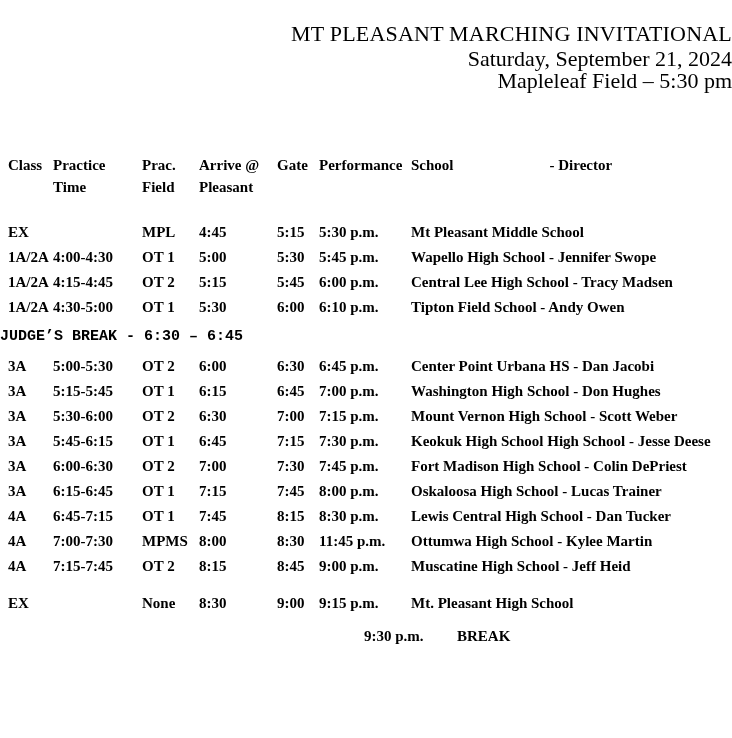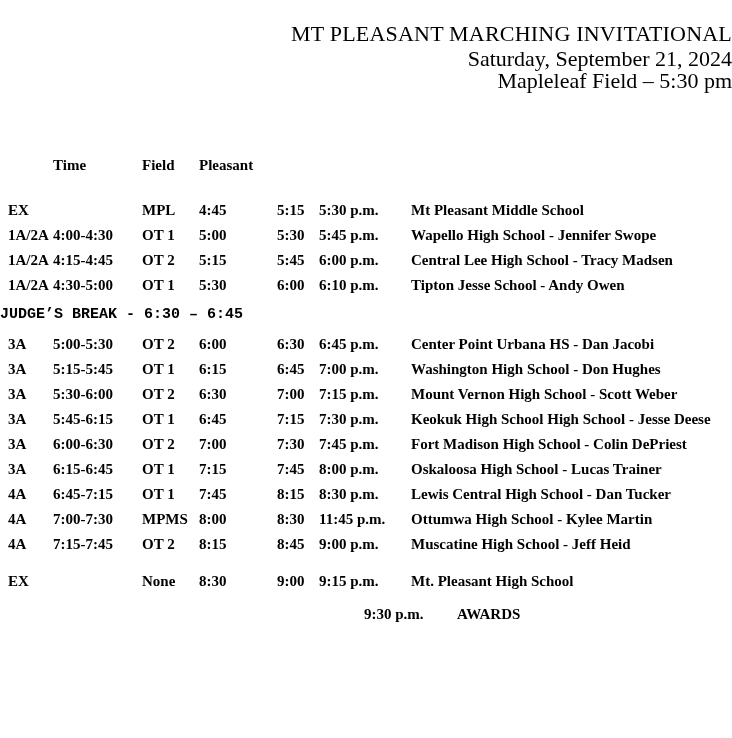--- a/index.html
+++ b/index.html
@@ -85,20 +85,31 @@
 <body>
 
 <div class="doc-header">
   <div class="doc-title">MT PLEASANT MARCHING INVITATIONAL</div>
   <div class="doc-subtitle">Saturday, September 21, 2024</div>
   <div class="doc-subtitle">Mapleleaf Field – 5:30 pm</div>
 </div>
 
 <table class="schedule">
   <thead>
+    <tr class="hdr-row-1">
+      <td class="col-class">Class</td>
+      <td class="col-practice">Practice</td>
+      <td class="col-field">Prac.</td>
+      <td class="col-arrive">Arrive @</td>
+      <td class="col-gate">Gate</td>
+      <td class="col-perf">Performance</td>
+      <td class="col-school">
+        <span>School</span><span style="display:inline-block;width:96px"></span><span>- Director</span>
+      </td>
+    </tr>
     <tr class="hdr-row-2">
       <td class="col-class"></td>
       <td class="col-practice">Time</td>
       <td class="col-field">Field</td>
       <td class="col-arrive">Pleasant</td>
       <td class="col-gate"></td>
       <td class="col-perf"></td>
       <td class="col-school"></td>
     </tr>
     <tr class="spacer-row">
@@ -133,21 +144,21 @@
         <td class="col-perf">6:00 p.m.</td>
         <td class="col-school">Central Lee High School - Tracy Madsen</td>
       </tr>
       <tr class="data-row">
         <td class="col-class">1A/2A</td>
         <td class="col-practice">4:30-5:00</td>
         <td class="col-field">OT 1</td>
         <td class="col-arrive">5:30</td>
         <td class="col-gate">6:00</td>
         <td class="col-perf">6:10 p.m.</td>
-        <td class="col-school">Tipton Jesse School - Andy Owen</td>
+        <td class="col-school">Tipton Field School - Andy Owen</td>
       </tr>
       <tr class="break-row">
         <td colspan="7" class="break-cell">JUDGE’S BREAK - 6:30 – 6:45</td>
       </tr>
       <tr class="data-row">
         <td class="col-class">3A</td>
         <td class="col-practice">5:00-5:30</td>
         <td class="col-field">OT 2</td>
         <td class="col-arrive">6:00</td>
         <td class="col-gate">6:30</td>
@@ -240,16 +251,16 @@
       </tr>
     </tbody>
   <tfoot>
     <tr class="awards-row">
       <td class="col-class"></td>
       <td class="col-practice"></td>
       <td class="col-field"></td>
       <td class="col-arrive"></td>
       <td class="col-gate"></td>
       <td class="col-perf awards-time">9:30 p.m.</td>
-      <td class="col-school awards-label">AWARDS</td>
+      <td class="col-school awards-label">BREAK</td>
     </tr>
   </tfoot>
 </table>
 
 </body></html>

